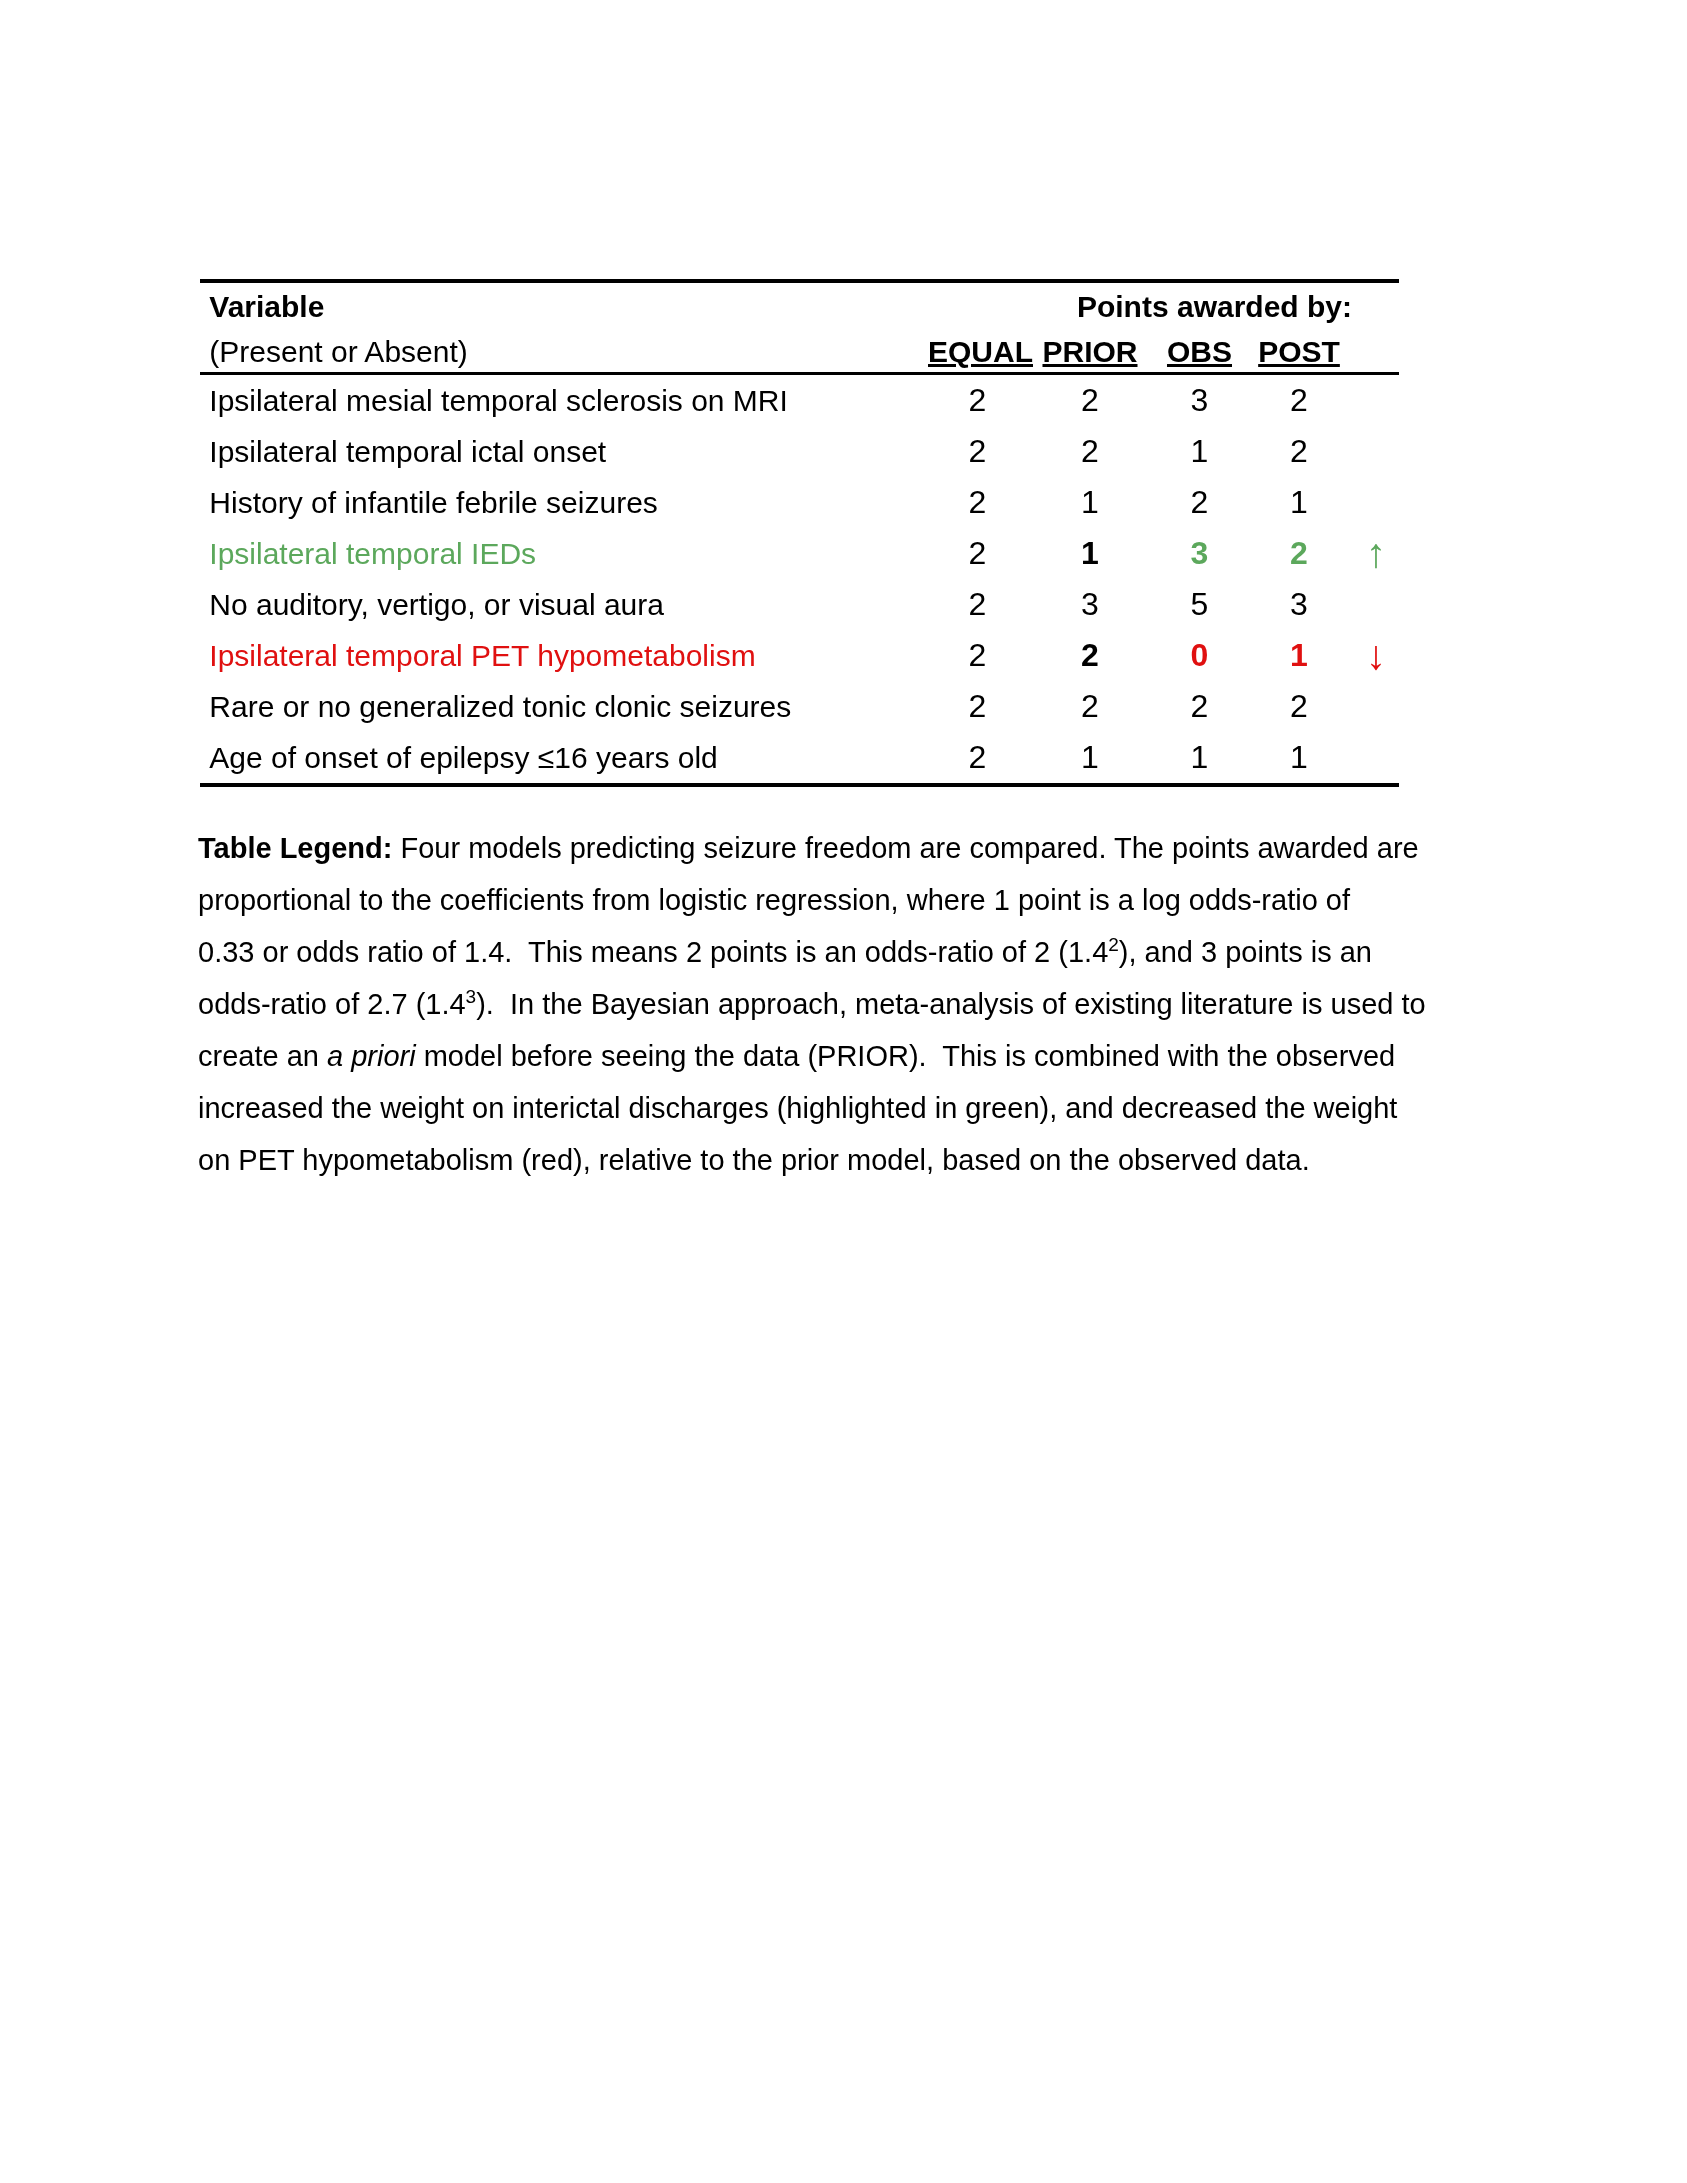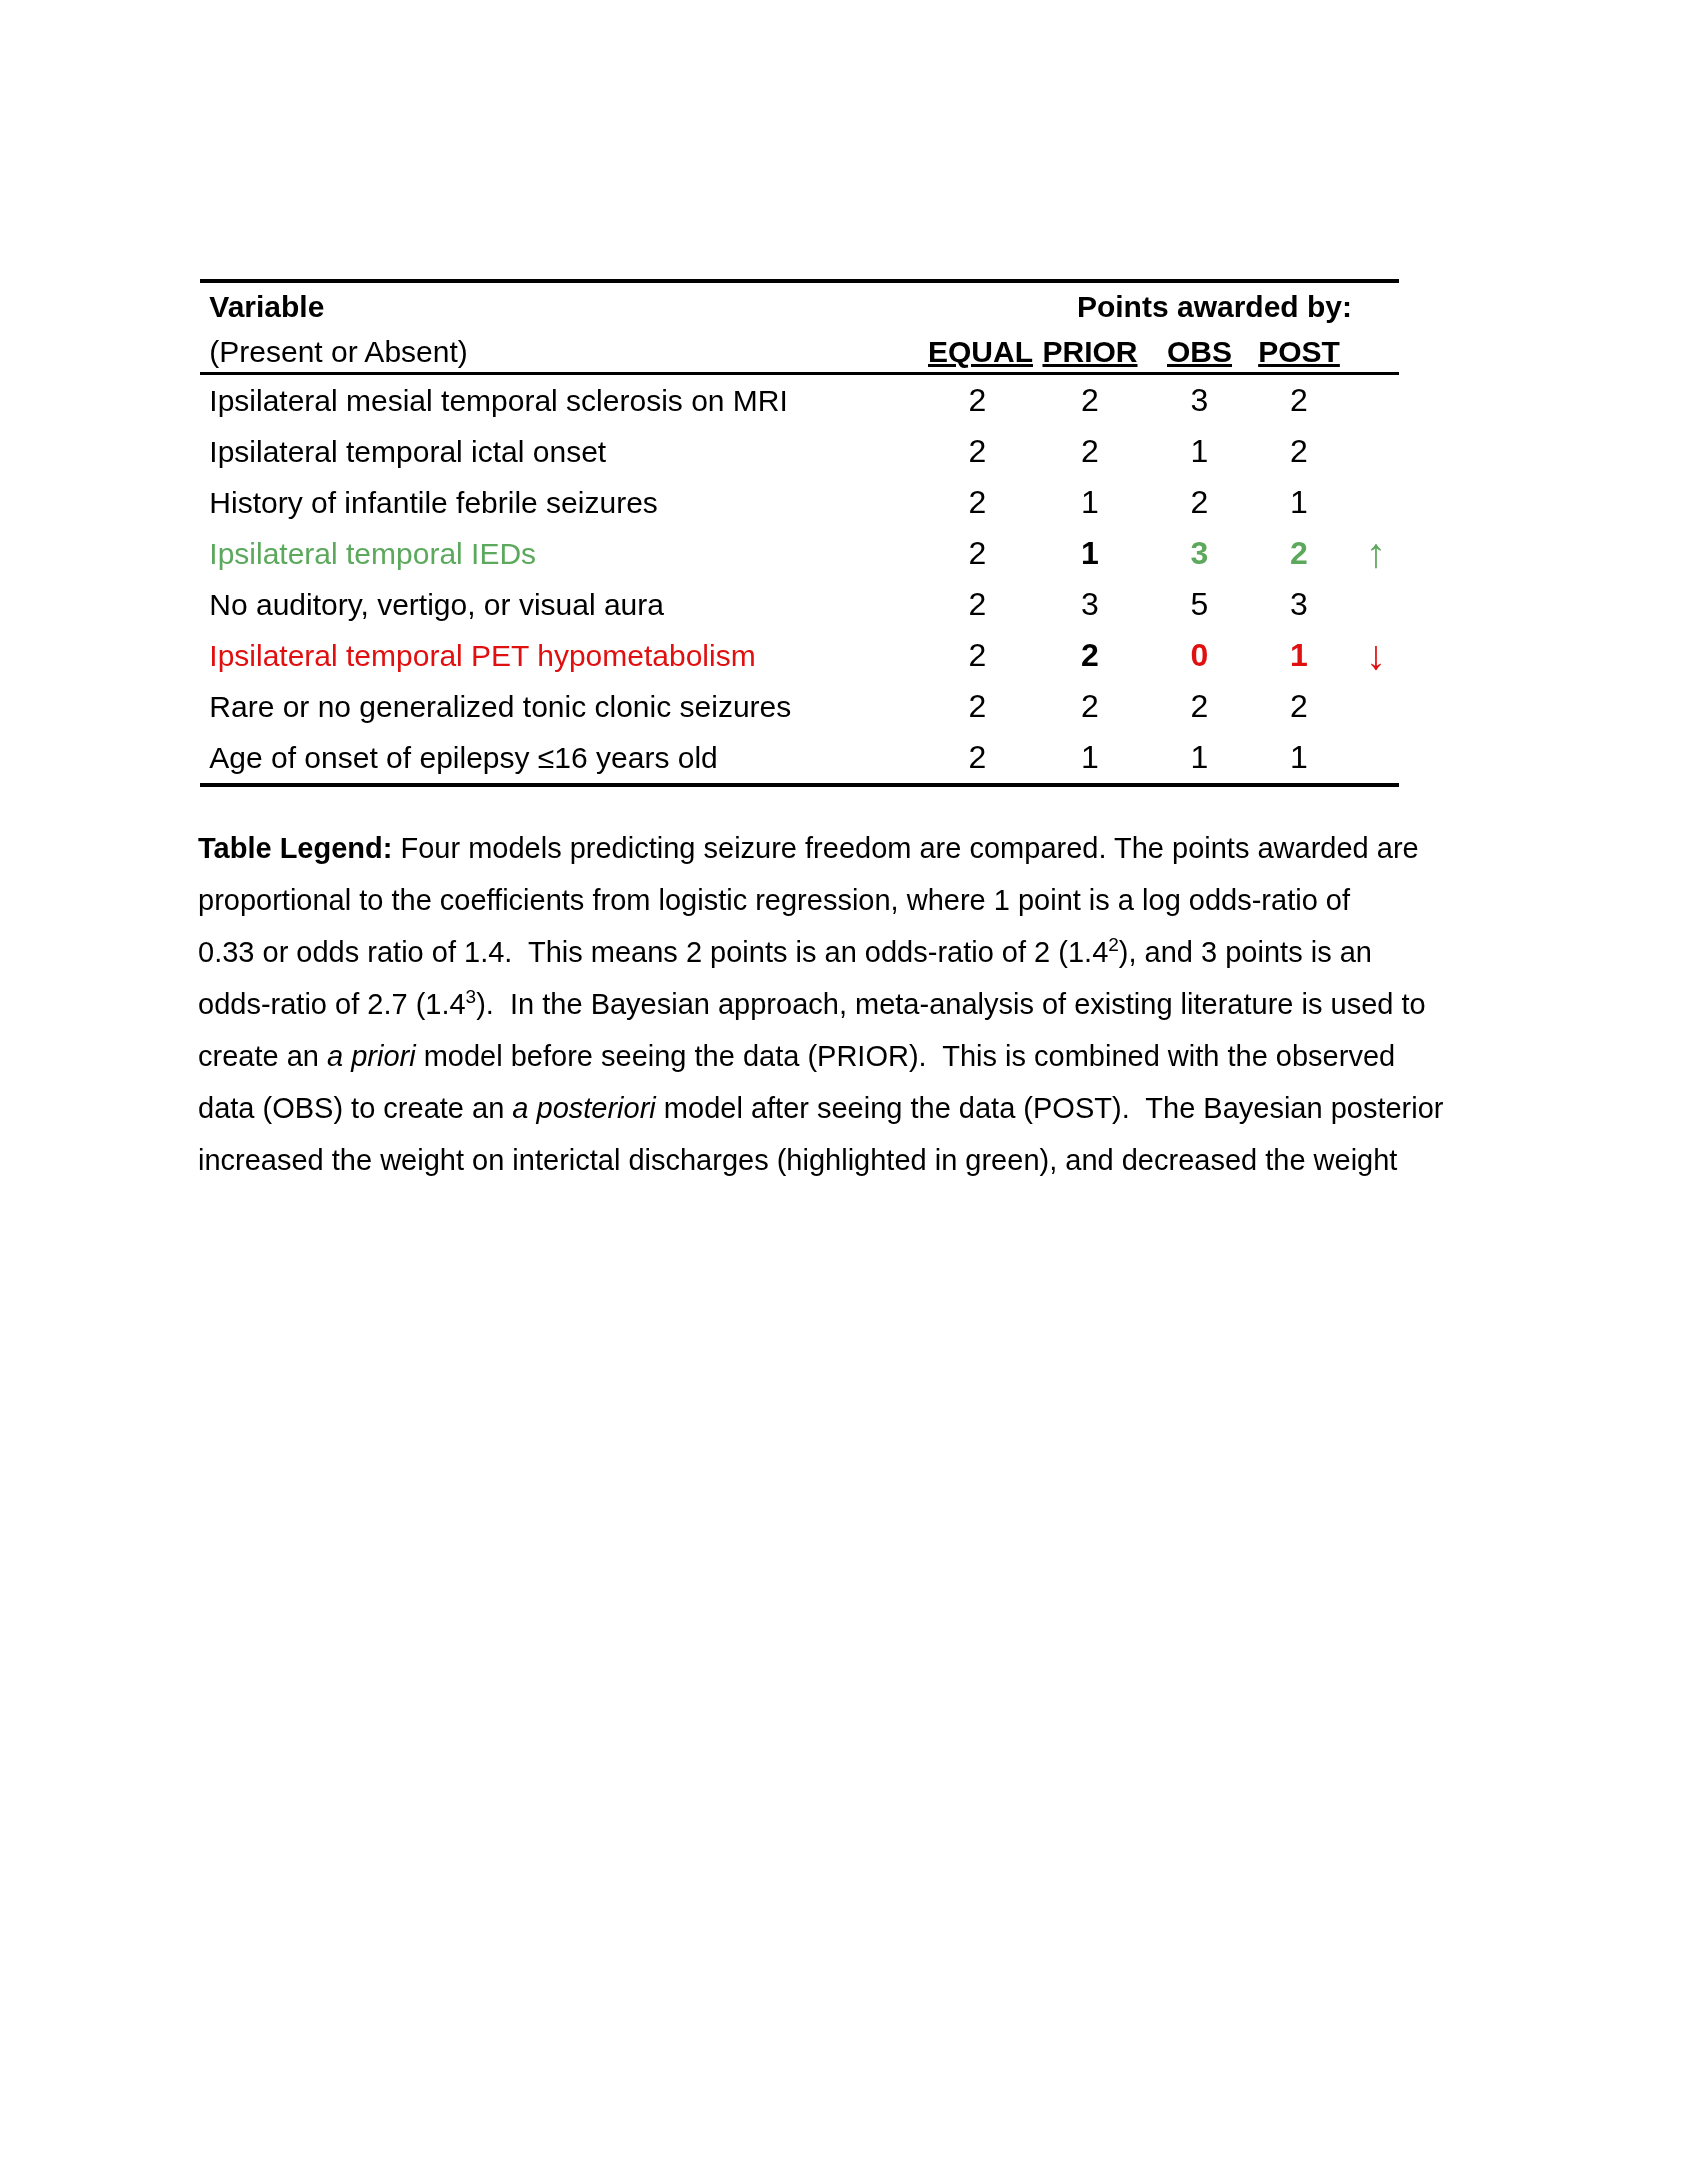--- a/index.html
+++ b/index.html
@@ -130,18 +130,18 @@
 
     <div class="rule rule-bottom"></div>
   </div>
 
   <div class="legend" id="legend">
       <div class="legend-line"><span class="b">Table Legend:</span><span> Four models predicting seizure freedom are compared. The points awarded are</span></div>
       <div class="legend-line"><span>proportional to the coefficients from logistic regression, where 1 point is a log odds-ratio of</span></div>
       <div class="legend-line"><span>0.33 or odds ratio of 1.4.  This means 2 points is an odds-ratio of 2 (1.4</span><span class="sup">2</span><span>), and 3 points is an</span></div>
       <div class="legend-line"><span>odds-ratio of 2.7 (1.4</span><span class="sup">3</span><span>).  In the Bayesian approach, meta-analysis of existing literature is used to</span></div>
       <div class="legend-line"><span>create an </span><span class="i">a priori</span><span> model before seeing the data (PRIOR).  This is combined with the observed</span></div>
-      <div class="legend-line"><span>data (OBS) to create an </span><span class="i">a posteriori</span><span> model after seeing the data (POST).  The Bayesian posterior</span></div>
       <div class="legend-line"><span>increased the weight on interictal discharges (highlighted in green), and decreased the weight</span></div>
+      <div class="legend-line"><span>on PET hypometabolism (red), relative to the prior model, based on the observed data.</span></div>
     </div>
 
 </div>
 
 
 </body></html>

